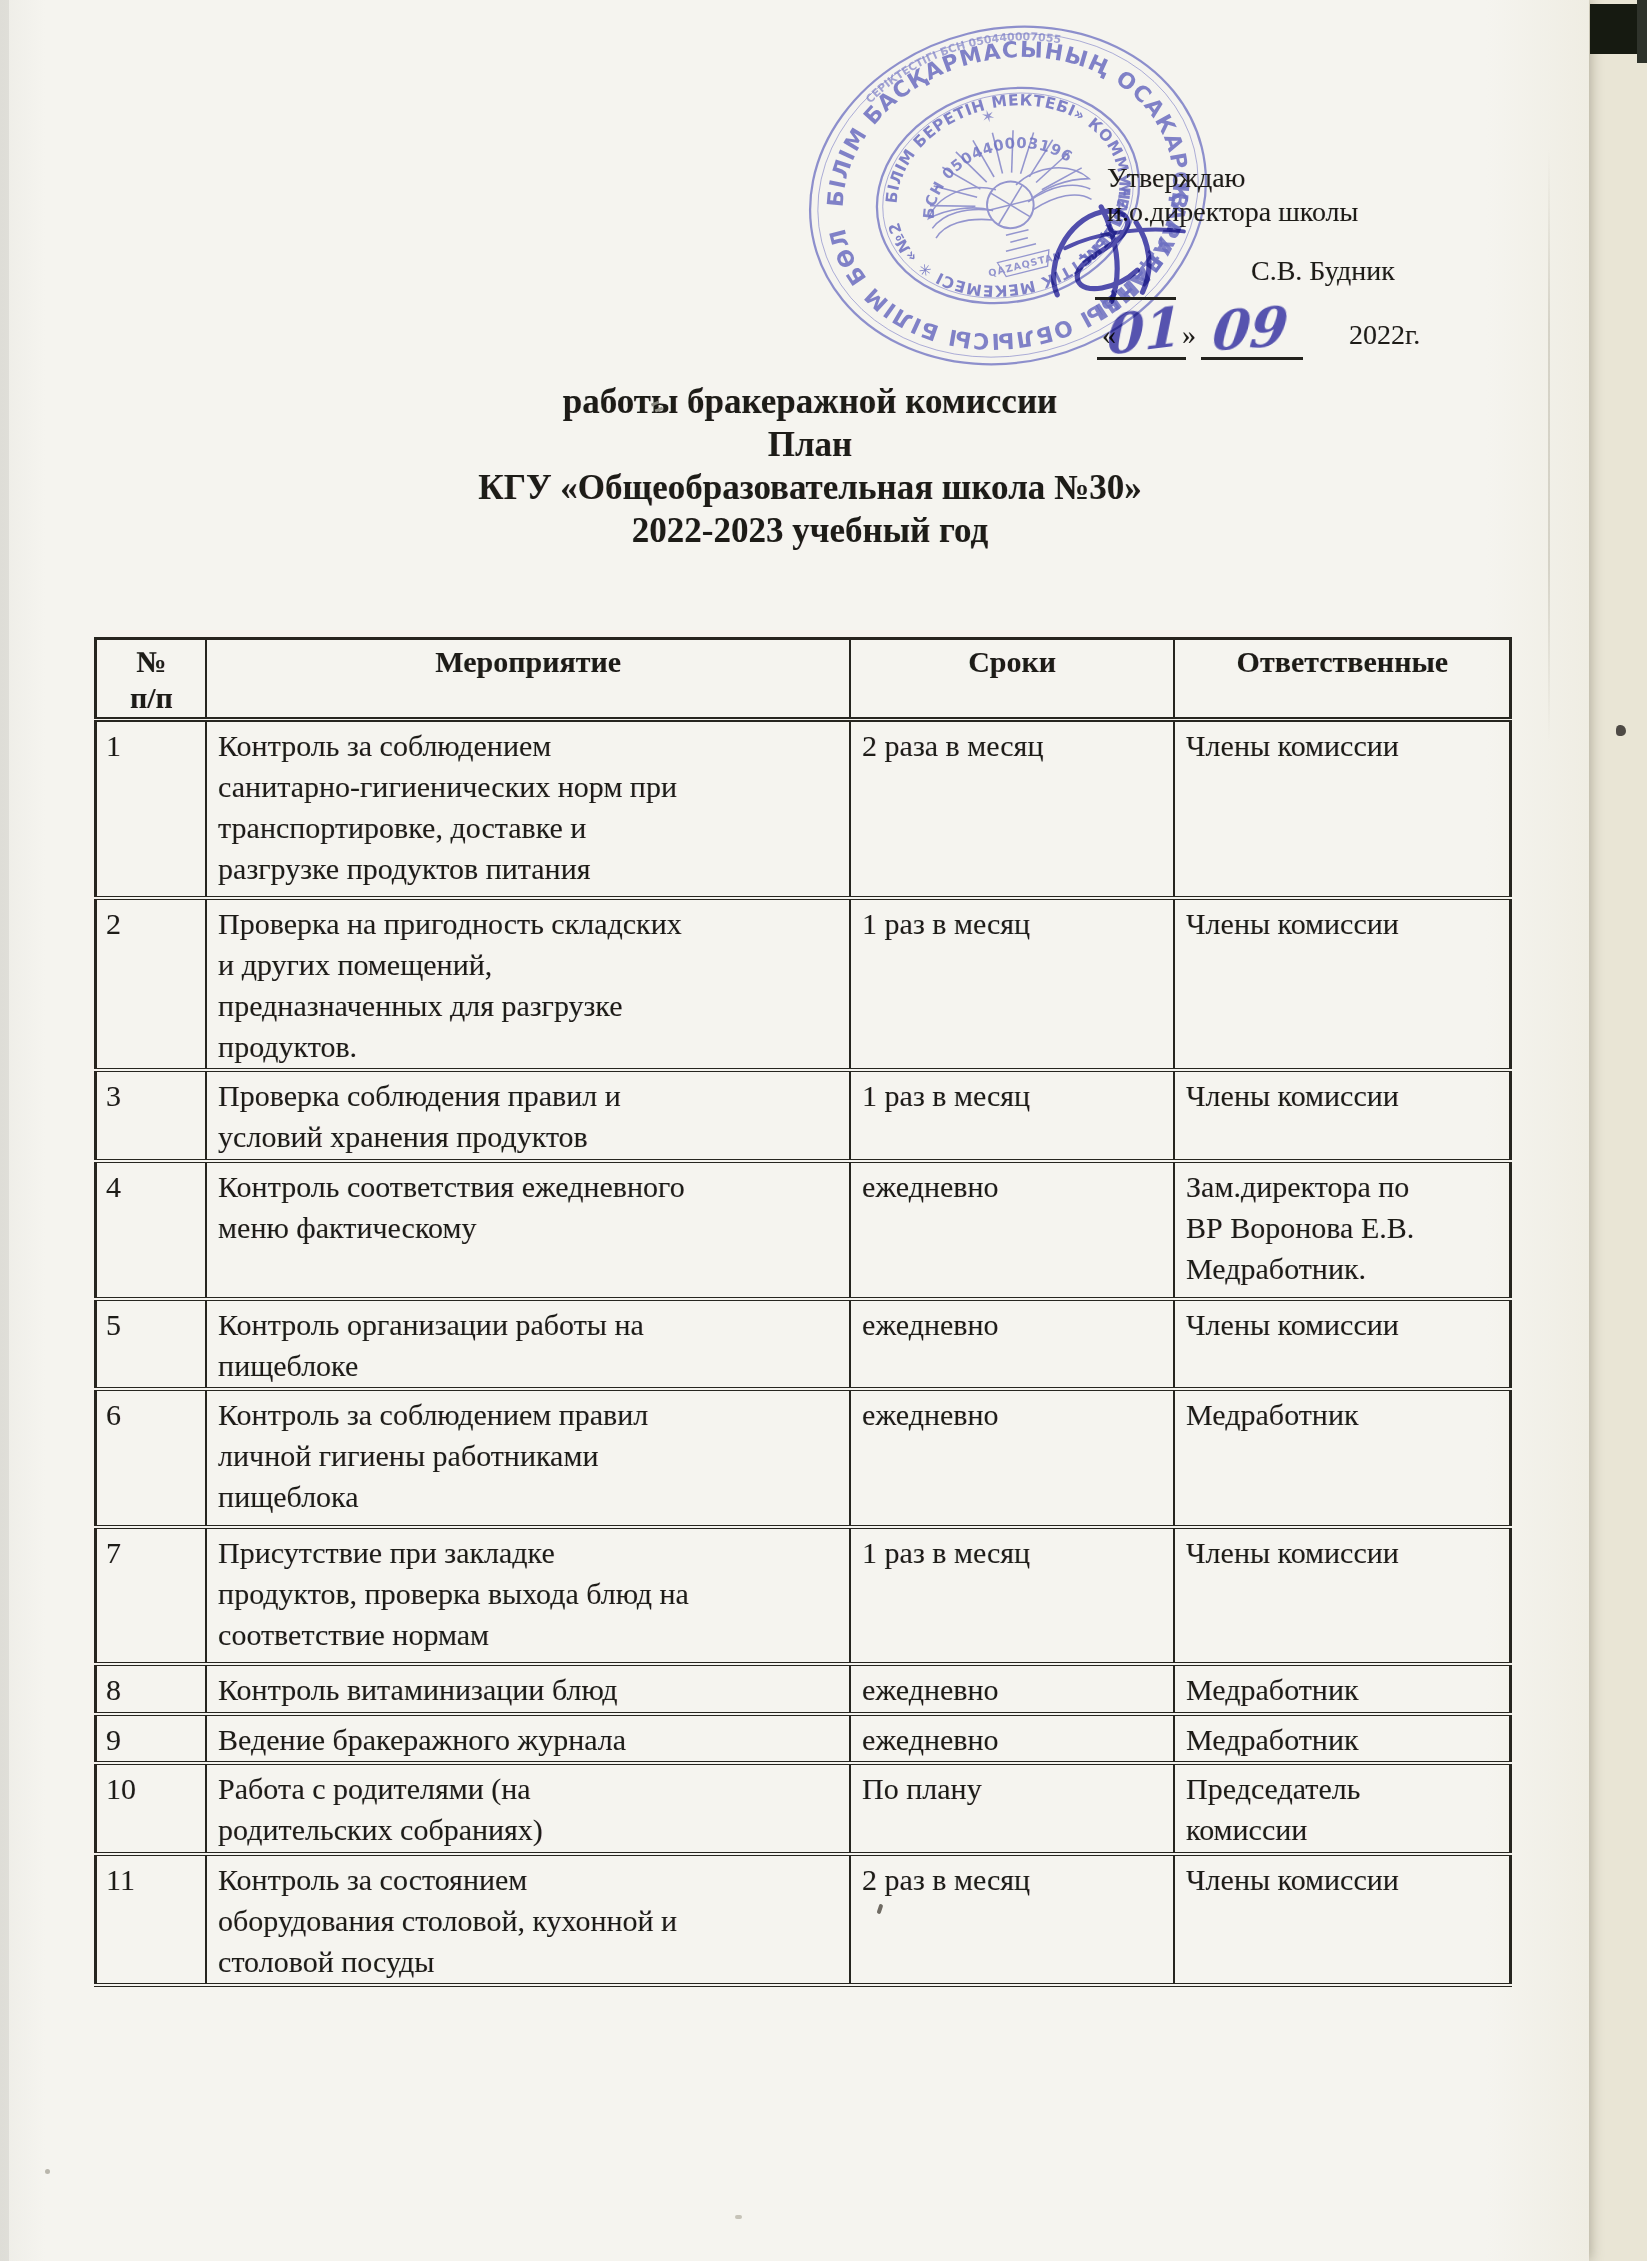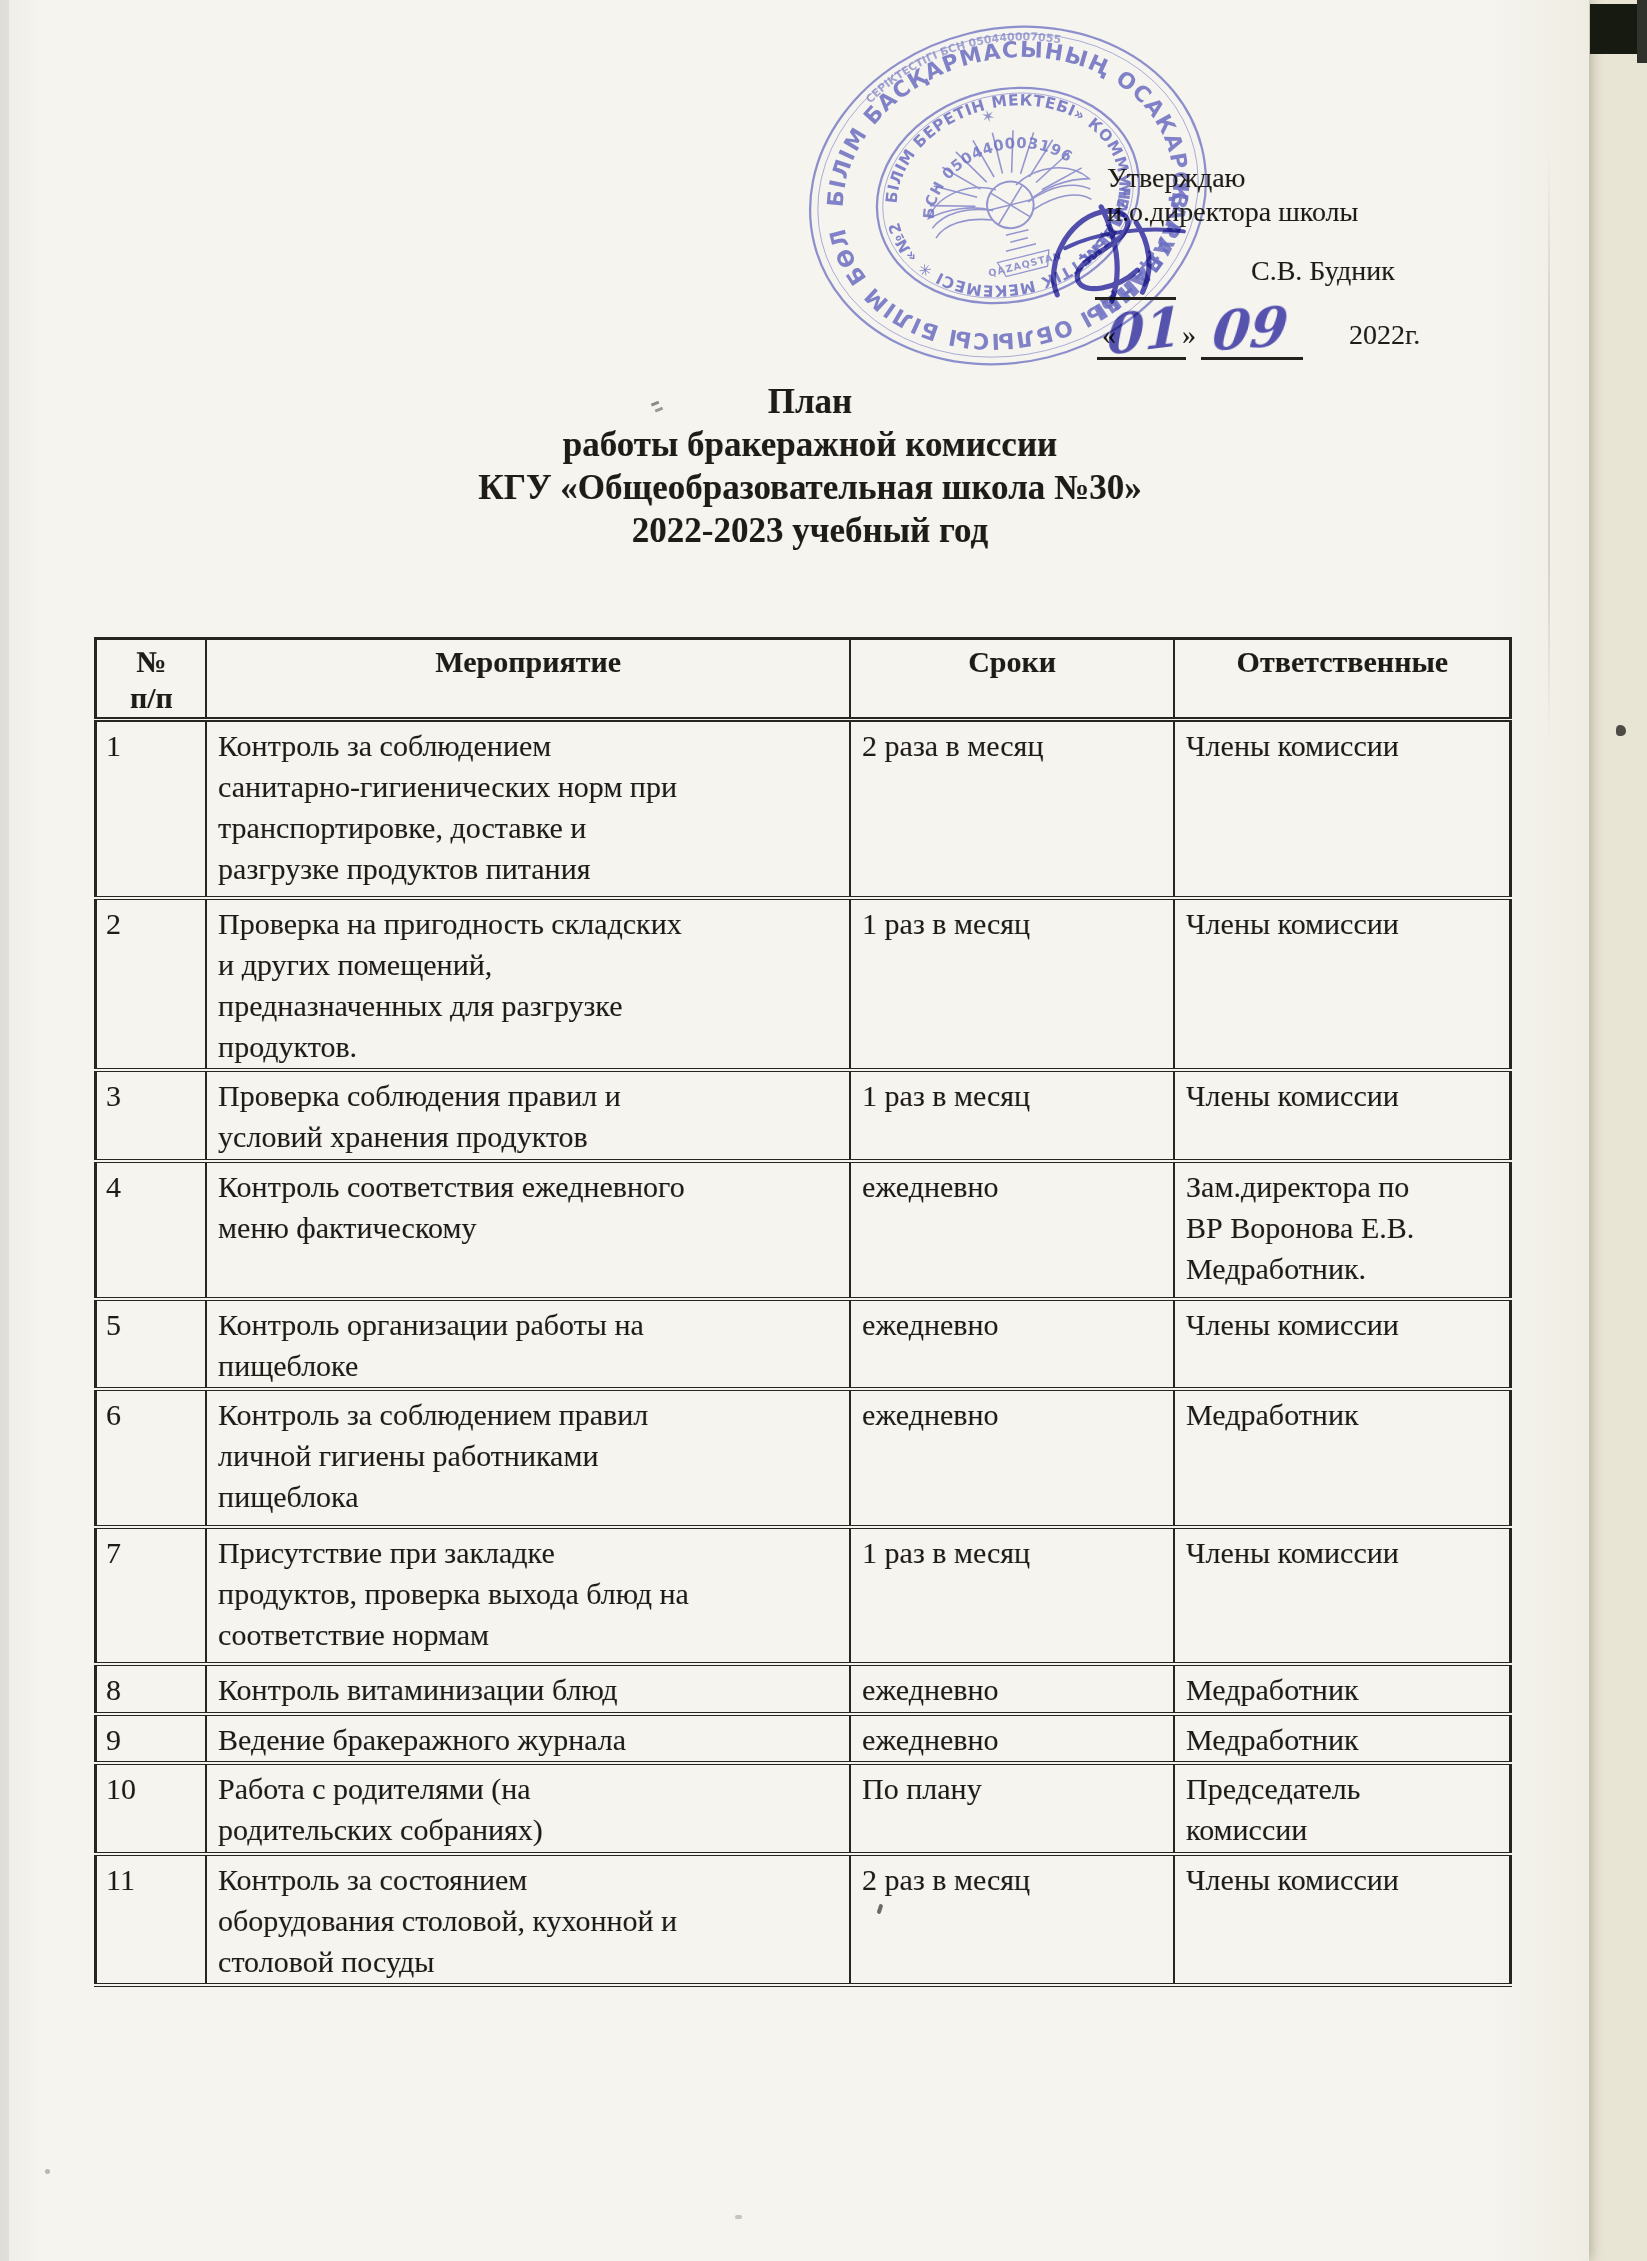--- a/index.html
+++ b/index.html
@@ -159,22 +159,22 @@
 
 <div class="ap pr" id="ap-qo">«</div>
 <div class="hand" id="hand-day">01</div>
 <div class="ap pr" id="ap-qc">»</div>
 <div class="hand" id="hand-month">09</div>
 <div class="ap pr" id="ap-year">2022г.</div>
 <div class="uline" id="ul-day"></div>
 <div class="uline" id="ul-month"></div>
 
 <div class="title pr">
+  <div>работы бракеражной комиссии</div>
   <div>План</div>
-  <div>работы бракеражной комиссии</div>
   <div>КГУ «Общеобразовательная школа №30»</div>
   <div>2022-2023 учебный год</div>
 </div>
 
 <div class="tablewrap pr">
 <table class="plan">
   <colgroup>
         <col style="width:110px">
         <col style="width:644px">
         <col style="width:324px">

